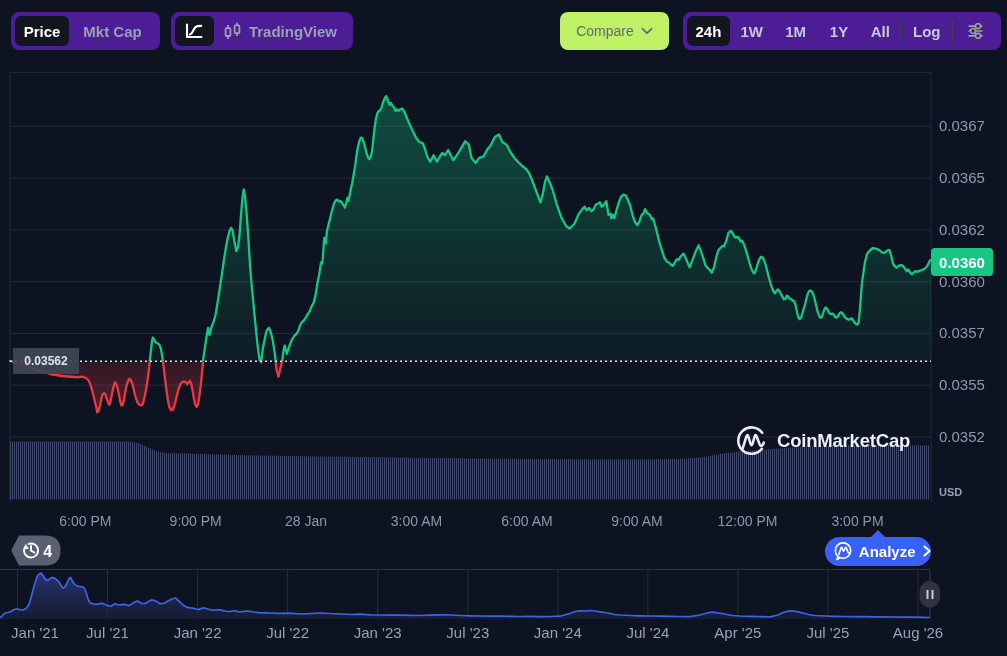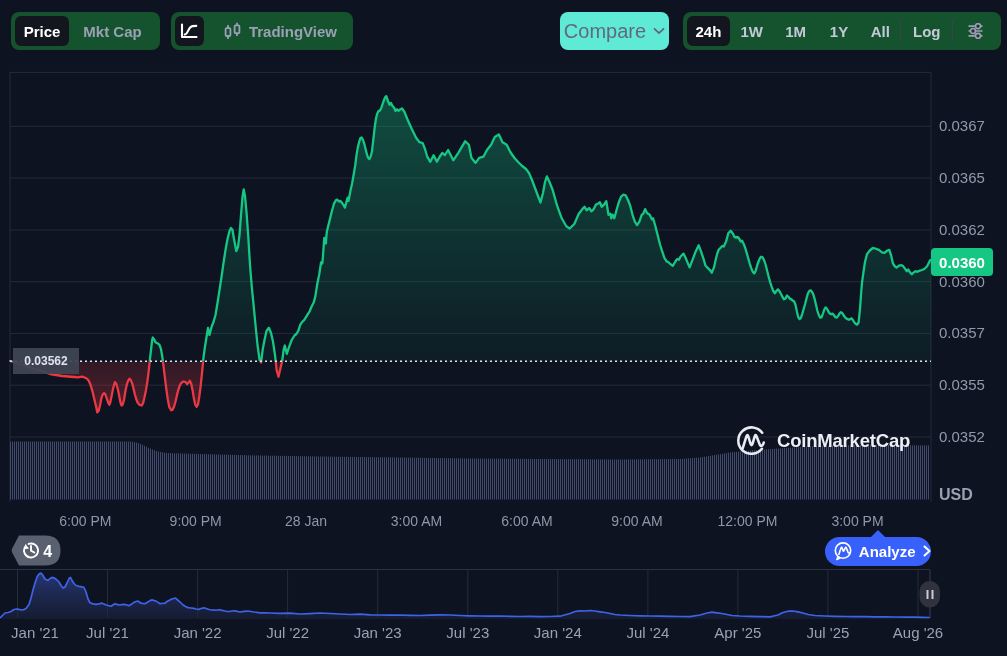--- a/index.html
+++ b/index.html
@@ -1,19 +1,19 @@
 <!DOCTYPE html>
 <html><head><meta charset="utf-8">
 <style>
 * { margin:0; padding:0; box-sizing:border-box; }
 html,body { width:1007px; height:656px; background:#0d1320; overflow:hidden;
   font-family:"Liberation Sans", sans-serif; -webkit-font-smoothing:antialiased; }
 .abs { position:absolute; }
 .wrap { position:relative; width:1007px; height:656px; }
-.seg { position:absolute; top:12px; height:38px; background:#14532d; border-radius:8px;
+.seg { position:absolute; top:12px; height:38px; background:#4c1d95; border-radius:8px;
   display:flex; align-items:center; padding:4px; }
 .chip { height:30px; border-radius:6px; display:flex; align-items:center; justify-content:center;
   font-size:15px; font-weight:bold; }
 .chip.on { background:#14161f; color:#fff; }
 .chip.off { color:#9aa0b5; }
 .ylab { position:absolute; left:939px; width:60px; font-size:15px; color:#9299ac; }
 .xlab { position:absolute; top:513px; width:90px; text-align:center; font-size:14px; color:#8f96a8; }
 .nlab { position:absolute; top:624px; width:90px; text-align:center; font-size:15px; color:#9aa1b2; }
 </style></head>
 <body>
@@ -23,33 +23,33 @@
   <div class="chip on" style="width:54px;">Price</div>
   <div class="chip off" style="width:87px;">Mkt Cap</div>
 </div>
 <div class="seg" style="left:171px; width:182px;">
   <div class="chip on" style="width:44px;">
     <svg width="18" height="16" viewBox="0 0 18 16" fill="none" stroke="#fff" stroke-width="2.1" stroke-linecap="round" stroke-linejoin="round">
       <path d="M2 1.5 V14 H16.5"></path>
       <path d="M4.8 11.5 C8.5 11 8 3.6 12.5 3.1 L16.3 2.9"></path>
     </svg>
   </div>
-  <div class="chip off" style="padding:0 12px 0 20px;">
+  <div class="chip off" style="padding:0 12px 0 10px;">
     <svg width="17" height="18" viewBox="0 0 17 18" style="margin-right:8px;">
       <g stroke="#9aa0b5" stroke-width="1.8" fill="none">
         <path d="M4 3 V6.2 M4 14 V17"></path>
             <rect x="1.6" y="6.2" width="4.8" height="7.8" rx="1"></rect>
         <path d="M13 0.8 V3.4 M13 11.2 V14"></path>
             <rect x="10.6" y="3.4" width="4.8" height="7.8" rx="1"></rect>
       </g>
     </svg>
     TradingView</div>
 </div>
-<div class="abs" style="left:560px; top:12px; width:109px; height:38px; background:#5eead4; border-radius:8px;
-  display:flex; align-items:center; justify-content:center; font-size:20px; color:#62697e;">
+<div class="abs" style="left:560px; top:12px; width:109px; height:38px; background:#bef264; border-radius:8px;
+  display:flex; align-items:center; justify-content:center; font-size:14px; color:#62697e;">
   Compare
   <svg width="12" height="8" viewBox="0 0 12 8" style="margin-left:7px;">
         <path d="M1.5 1.8 L6 6.2 L10.5 1.8" stroke="#62697e" stroke-width="1.8" fill="none" stroke-linecap="round" stroke-linejoin="round"></path>
       </svg>
 </div>
 <div class="seg" style="left:683px; width:318px;">
   <div class="chip on" style="width:43px;">24h</div>
   <div class="chip off" style="width:44px; color:#c3c9d9;">1W</div>
   <div class="chip off" style="width:44px; color:#c3c9d9;">1M</div>
   <div class="chip off" style="width:43px; color:#c3c9d9;">1Y</div>
@@ -121,21 +121,21 @@
   <div style="margin-left:11px; font-size:18.5px; font-weight:bold; color:#eceff5; letter-spacing:-0.2px;">CoinMarketCap</div>
 </div>
 
 <div class="ylab" style="top:117.3px">0.0367</div>
     <div class="ylab" style="top:169.1px">0.0365</div>
     <div class="ylab" style="top:220.9px">0.0362</div>
     <div class="ylab" style="top:272.7px">0.0360</div>
     <div class="ylab" style="top:324.4px">0.0357</div>
     <div class="ylab" style="top:376.2px">0.0355</div>
     <div class="ylab" style="top:428.0px">0.0352</div>
-<div class="abs" style="left:939px; top:486px; font-size:16px; font-weight:bold; color:#99a1b3;">USD</div>
+<div class="abs" style="left:939px; top:486px; font-size:11px; font-weight:bold; color:#99a1b3;">USD</div>
 <div class="xlab" style="left:40.400000000000006px">6:00 PM</div>
     <div class="xlab" style="left:150.7px">9:00 PM</div>
     <div class="xlab" style="left:261px">28 Jan</div>
     <div class="xlab" style="left:371.5px">3:00 AM</div>
     <div class="xlab" style="left:482px">6:00 AM</div>
     <div class="xlab" style="left:592px">9:00 AM</div>
     <div class="xlab" style="left:702.5px">12:00 PM</div>
     <div class="xlab" style="left:812.5px">3:00 PM</div>
 
 <div class="abs" style="left:931px; top:248px; width:62px; height:28px; background:#16c784; border-radius:4px;

